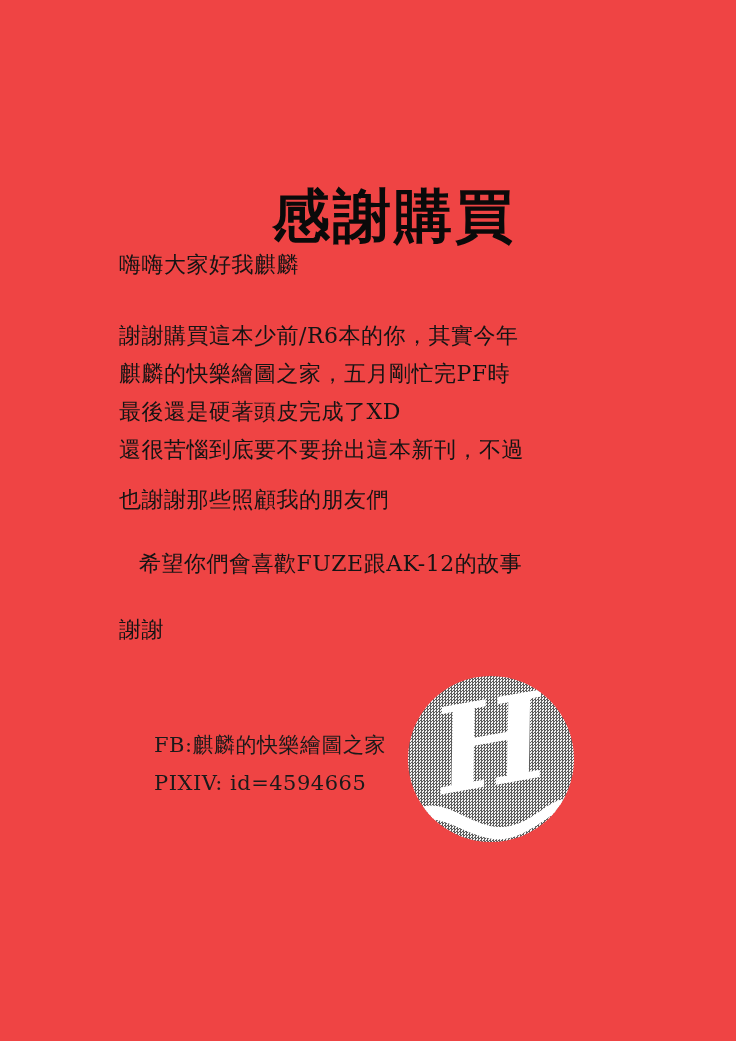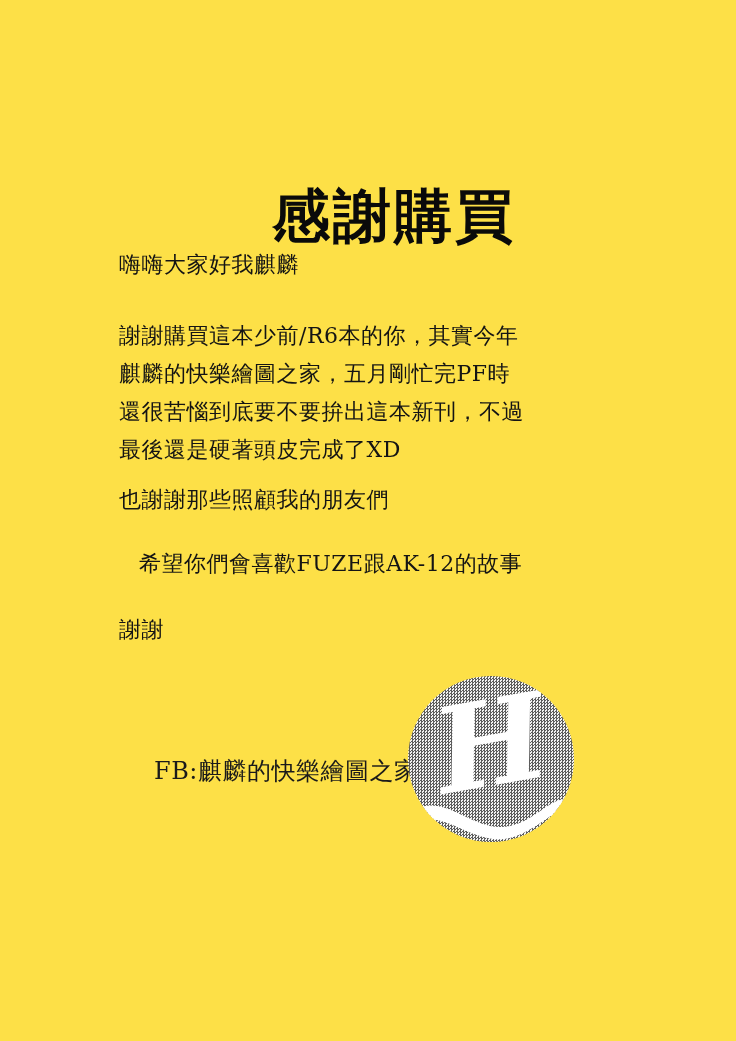--- a/index.html
+++ b/index.html
@@ -4,21 +4,21 @@
 <style>
   html, body {
     margin: 0;
     padding: 0;
     background: #ffffff;
   }
   .page {
     position: relative;
     width: 736px;
     height: 1041px;
-    background: #fde047;
+    background: #ef4444;
     overflow: hidden;
     font-family: "DejaVu Serif", "Liberation Serif", serif;
     color: #111111;
   }
   .page-title {
     position: absolute;
     left: 272px;
     top: 146px;
     font-size: 58px;
     font-weight: 900;
@@ -37,25 +37,24 @@
     white-space: nowrap;
   }
   .greeting   { top: 246px; }
   .main-para  { top: 317px; }
   .friends    { top: 481px; text-align: right; }
   .hope       { top: 545px; margin-left: 20px; }
   .thanks     { top: 611px; text-align: center; }
   .footer-text {
     position: absolute;
     left: 154px;
-    font-size: 24px;
+    font-size: 21px;
     letter-spacing: 0.5px;
     color: #1a1a1a;
     white-space: nowrap;
-    margin-top: 24px;
   }
   .fb-line    { top: 731px; }
   .pixiv-line { top: 771px; }
   .logo {
     position: absolute;
     left: 408px;
     top: 676px;
     width: 166px;
     height: 166px;
     border-radius: 50%;
@@ -89,32 +88,33 @@
 
 <div class="page">
 
   <h1 class="page-title">感謝購買</h1>
 
   <div class="body-text greeting">嗨嗨大家好我麒麟</div>
 
   <div class="body-text main-para">
     <div>謝謝購買這本少前/R6本的你，其實今年</div>
     <div>麒麟的快樂繪圖之家，五月剛忙完PF時</div>
+    <div>最後還是硬著頭皮完成了XD</div>
     <div>還很苦惱到底要不要拚出這本新刊，不過</div>
-    <div>最後還是硬著頭皮完成了XD</div>
   </div>
 
   <div class="body-text friends">也謝謝那些照顧我的朋友們</div>
 
   <div class="body-text hope">希望你們會喜歡FUZE跟AK-12的故事</div>
 
   <div class="body-text thanks">謝謝</div>
 
   <div class="footer-text fb-line">FB:麒麟的快樂繪圖之家</div>
 
+  <div class="footer-text pixiv-line">PIXIV: id=4594665</div>
 
   <div class="logo">
     <span class="logo-letter">H</span>
     <svg class="logo-wave" viewBox="0 0 166 166">
       <path d="M 6,134
                C 38,116 66,158 102,150
                C 130,144 144,118 164,124
                L 164,135
                C 146,130 132,154 102,162
                C 66,171 34,130 6,148 Z" fill="#ffffff"></path>

